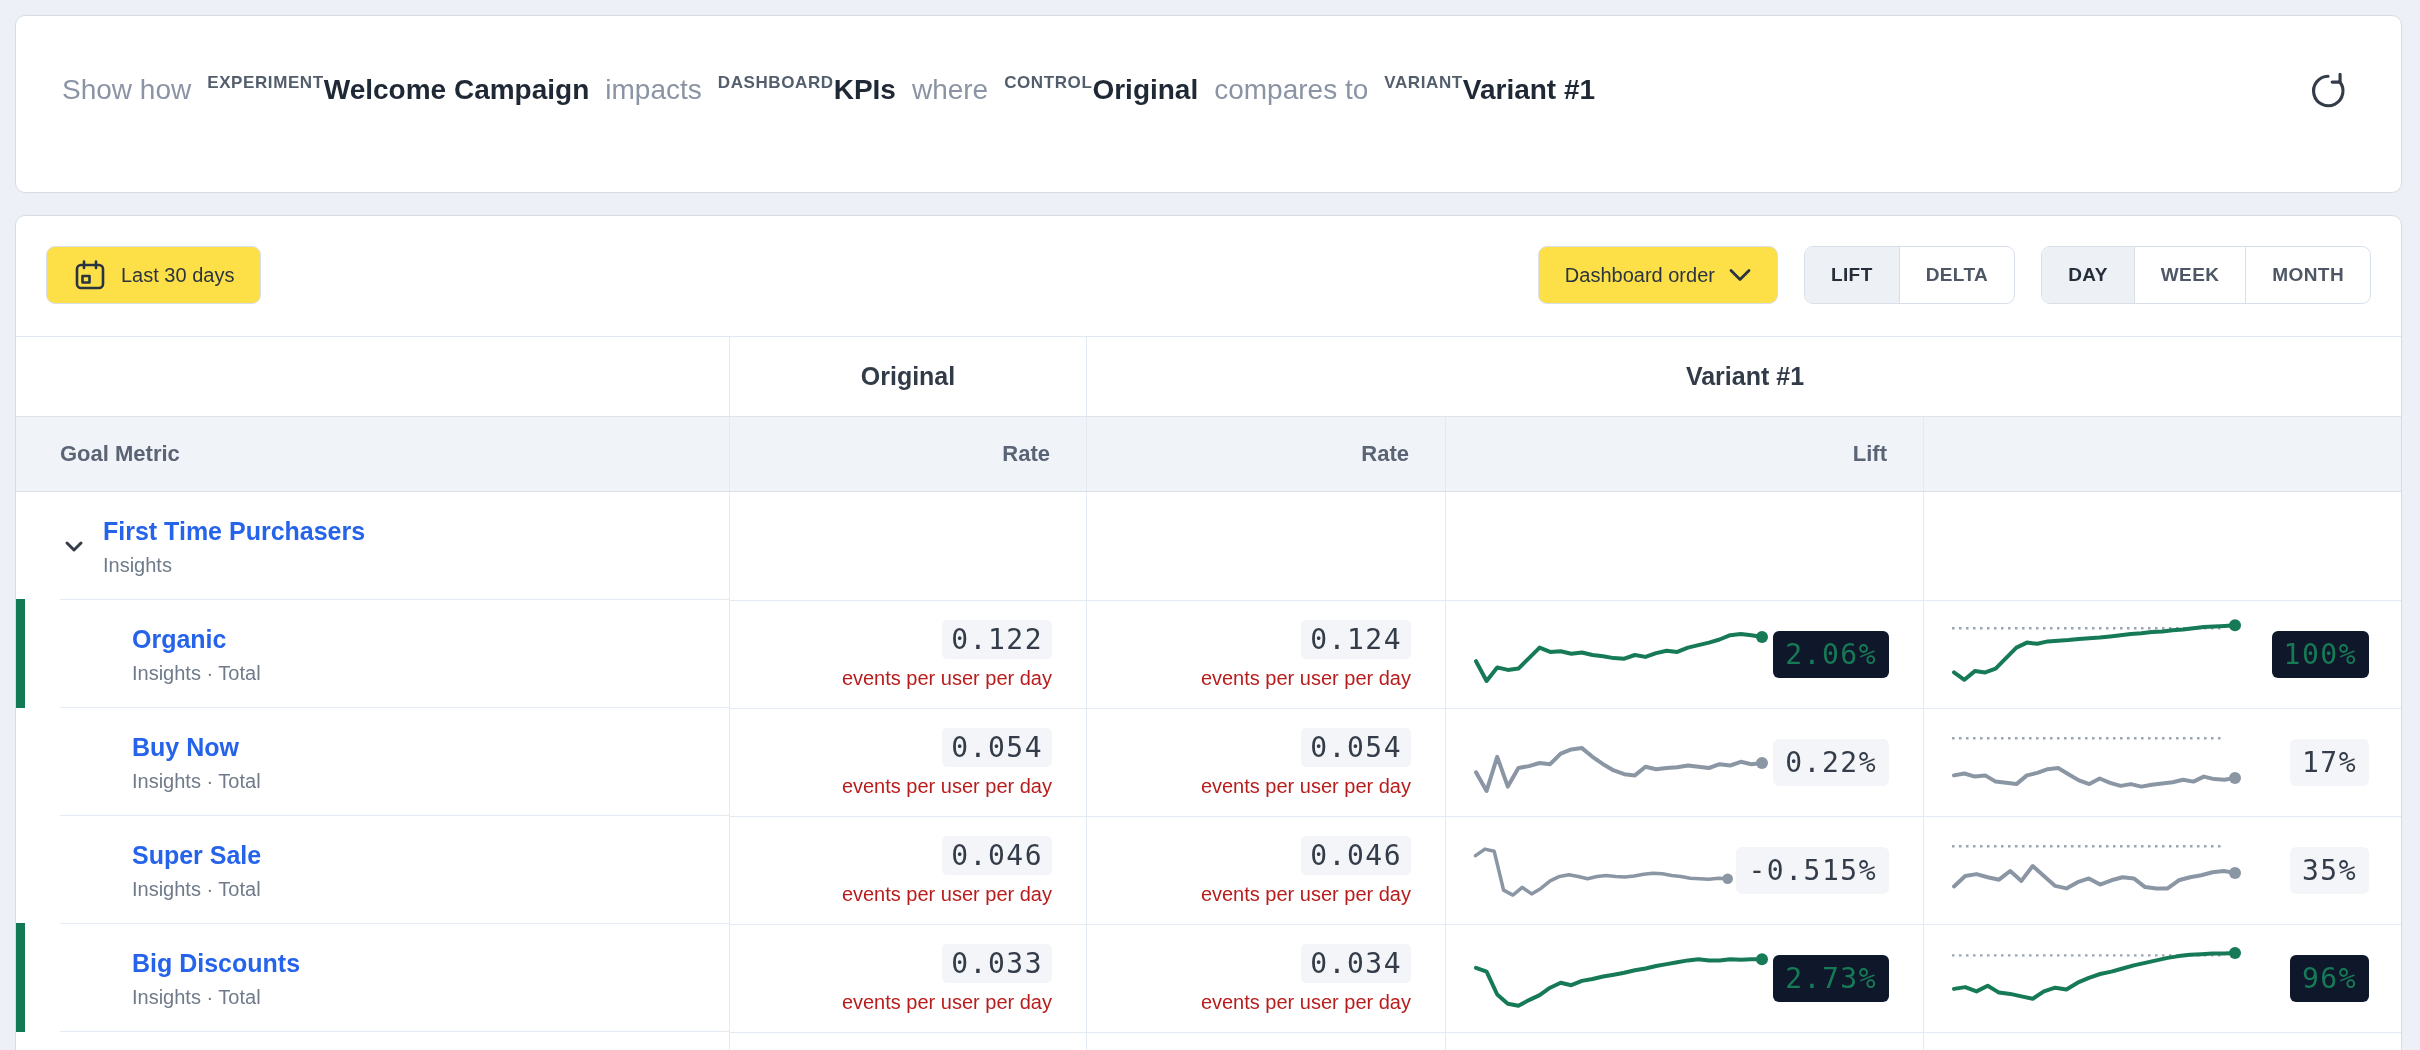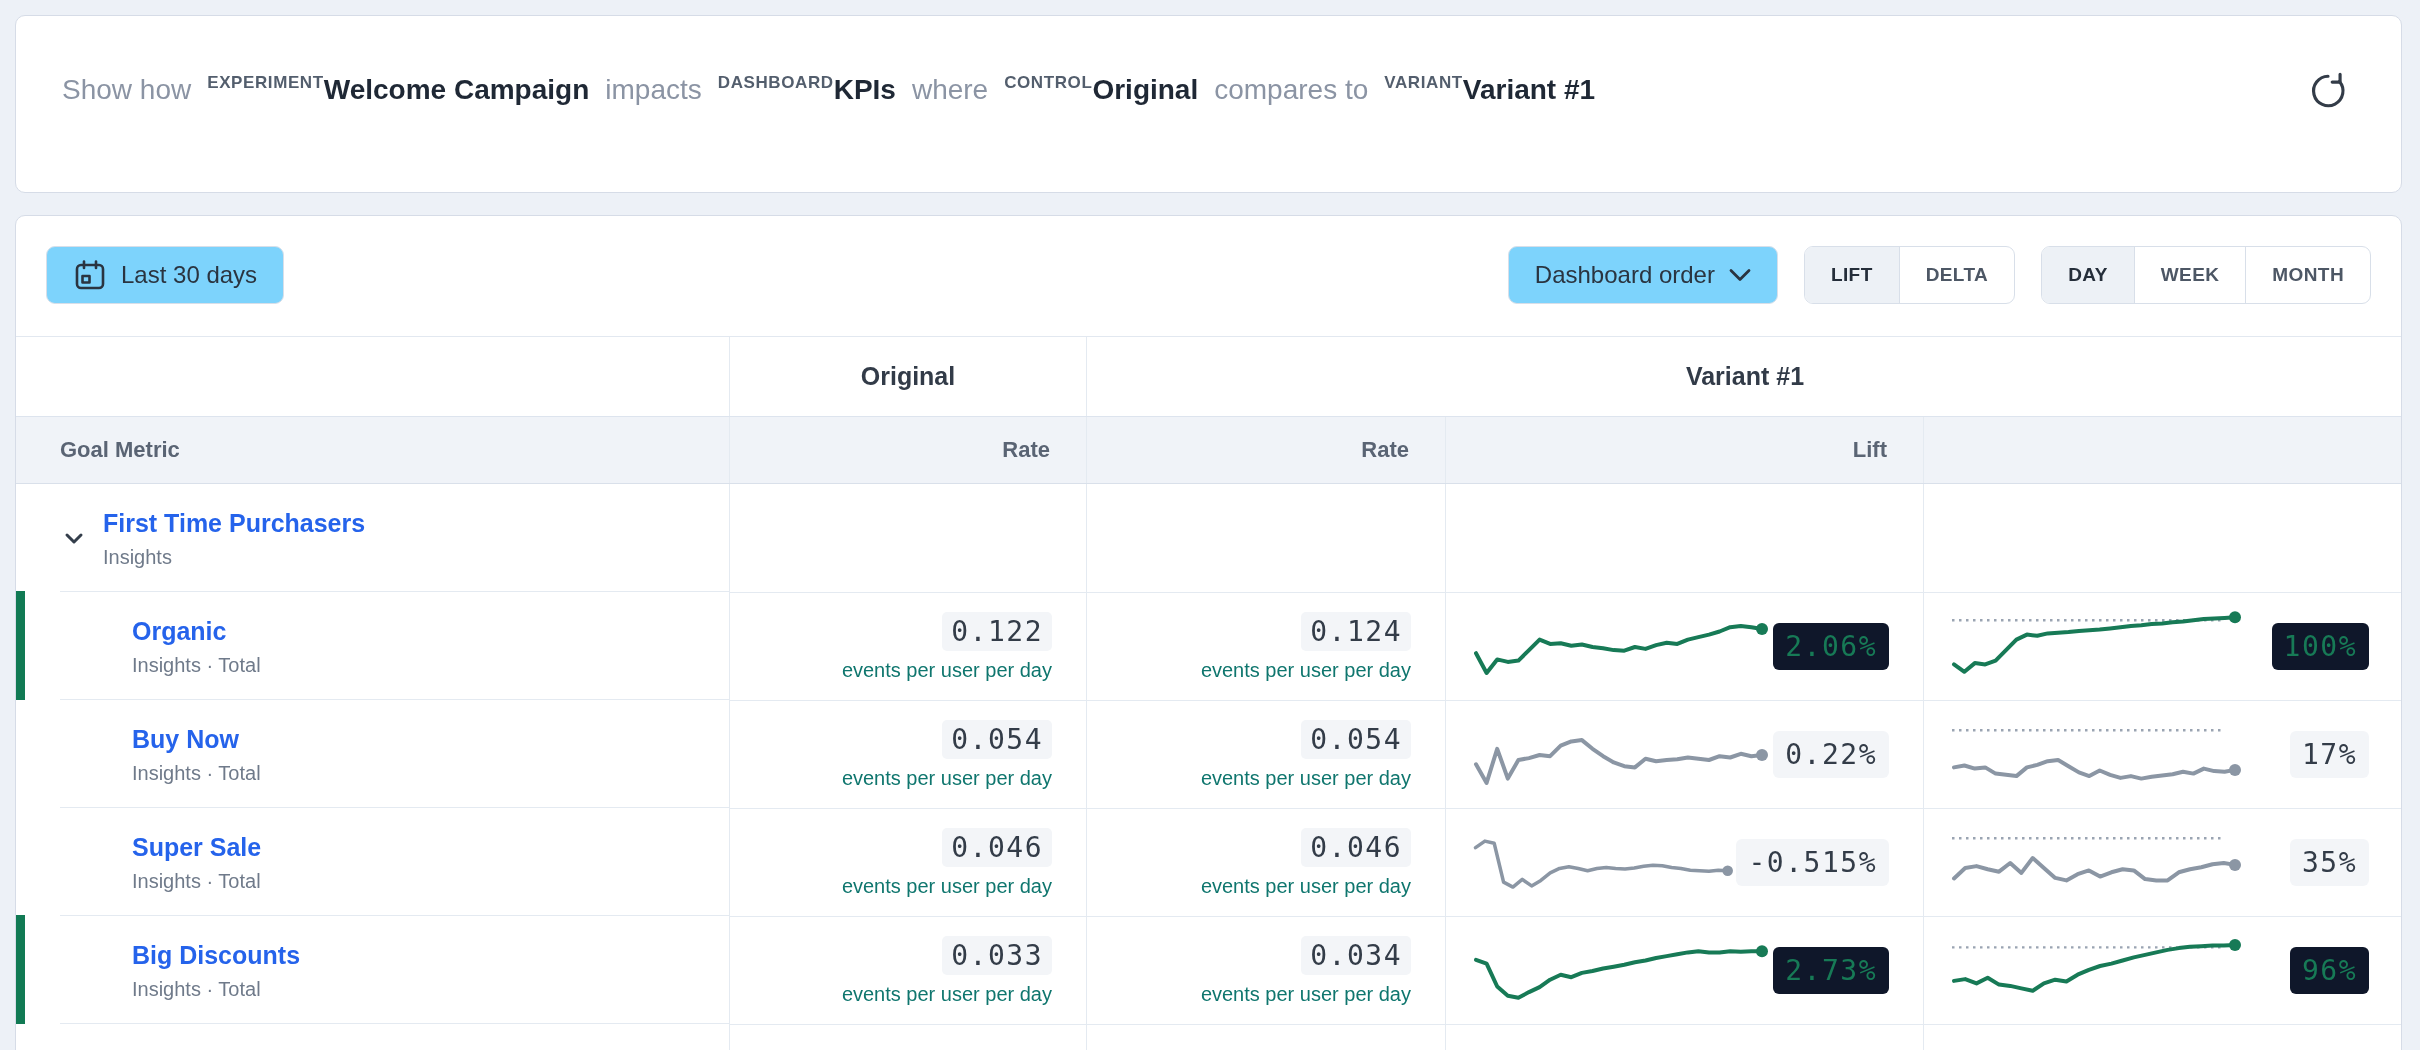--- a/index.html
+++ b/index.html
@@ -17,42 +17,42 @@
   .eyebrow { font-size:17px; font-weight:700; color:#535e6d; letter-spacing:.6px;
              margin-bottom:7px; white-space:nowrap; }
   .word { font-size:28px; color:#8b94a4; white-space:nowrap; line-height:34px; }
   .word.bold { color:#1f2835; font-weight:700; }
   .refresh-btn { background:none; border:none; cursor:pointer; margin-bottom:26px; }
 
   
   .table-card { top:215px; height:880px; overflow:hidden; }
   .toolbar { height:120px; padding:30px 30px 0 30px; display:flex; align-items:flex-start; }
   .btn { display:flex; align-items:center; gap:14px; height:58px; padding:0 26px;
-         background:#7dd3fc; border:1.5px solid #d8dfe9; border-radius:9px;
-         font-size:24px; color:#2a3440; font-family:"Liberation Sans",sans-serif; cursor:pointer; }
+         background:#fde047; border:1.5px solid #d8dfe9; border-radius:9px;
+         font-size:20px; color:#2a3440; font-family:"Liberation Sans",sans-serif; cursor:pointer; }
   .toolbar-right { margin-left:auto; display:flex; gap:26px; }
   .segmented { display:flex; height:58px; border:1.5px solid #d8dfe9; border-radius:9px;
                overflow:hidden; background:#fff; }
   .segment { display:flex; align-items:center; padding:0 26px; font-size:19px; font-weight:700;
              letter-spacing:.4px; color:#4d5765; cursor:pointer; border-left:1.5px solid #d8dfe9; }
   .segment:first-child { border-left:none; }
   .segment.selected { background:#edf1f6; color:#252e3a; }
 
   
   .table { border-top:1px solid #e2e8f0; }
   .trow { display:grid; grid-template-columns:714px 357px 359px 478px 479px; position:relative; }
   .cell { position:relative; }
   .vb { border-right:1px solid #e4eaf1; }
 
   .thead-groups { display:grid; grid-template-columns:714px 357px 1316px; height:80px;
                   border-bottom:1px solid #dde4ee; }
   .ghead { display:flex; align-items:center; justify-content:center;
            font-size:25px; font-weight:700; color:#323b48; }
 
-  .thead-cols { height:67px; background:#f0f3f8; border-bottom:1px solid #d9e0ea; }
+  .thead-cols { height:75px; background:#f0f3f8; border-bottom:1px solid #d9e0ea; }
   .thead-cols .cell { display:flex; align-items:center; font-size:22px; font-weight:700;
                       color:#5a6474; }
   .th-left { padding-left:44px; }
   .th-right { justify-content:flex-end; padding-right:36px; }
 
   .data-row { height:108px; }
   .partial-row { height:60px; }
   .hline { position:absolute; top:-1px; left:44px; right:0; height:1px; background:#e4eaf1; }
   .divided { border-top:1px solid #e4eaf1; }
   .accent { position:absolute; left:0; top:-1px; bottom:0; width:9px; background:#117a54; z-index:2; }
@@ -61,21 +61,21 @@
   .name-cell.group { padding-left:44px; gap:15px; }
   .metric-link { font-size:25px; font-weight:700; color:#2563eb; text-decoration:none;
                  line-height:30px; cursor:pointer;margin-top:48px; }
   .sub { font-size:20px; color:#6f7a8a; margin-top:8px; }
 
   .rate-cell { display:flex; flex-direction:column; align-items:flex-end; justify-content:center;
                padding-right:34px; }
   .mono { font-family:"DejaVu Sans Mono", monospace; }
   .rate-pill { font-size:28px; letter-spacing:1.5px; color:#333c48; background:#f3f5f8;
                border-radius:5px; padding:3px 9px; }
-  .unit { font-size:20px; color:#0f766e; margin-top:8px; }
+  .unit { font-size:20px; color:#b91c1c; margin-top:8px; }
 
   .spark-cell { display:flex; align-items:center; padding:0 34px 0 26px; }
   .val-pill { margin-left:auto; font-size:28px; letter-spacing:1.5px; border-radius:6px;
               padding:7px 12px; color:#333c48; background:#f3f5f8; }
   .val-pill.good { color:#177a56; background:#0f172a; }
 
   svg { display:block; }
 </style>
 </head>
 <body>

